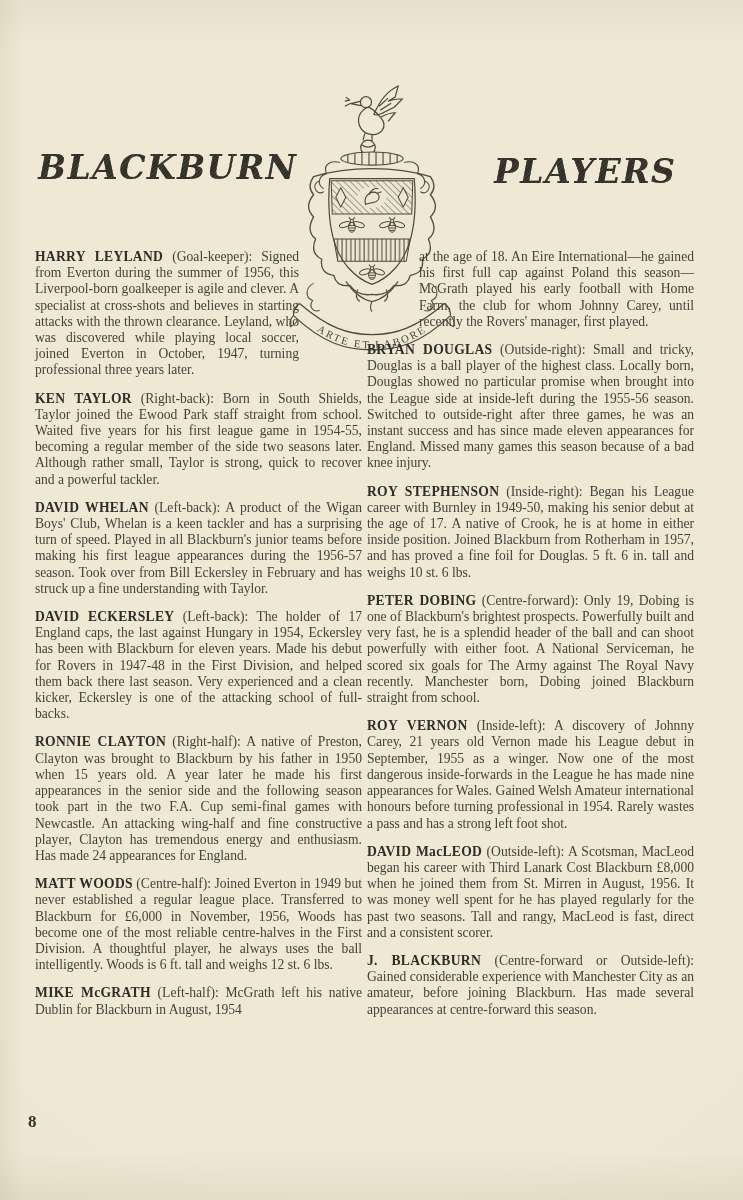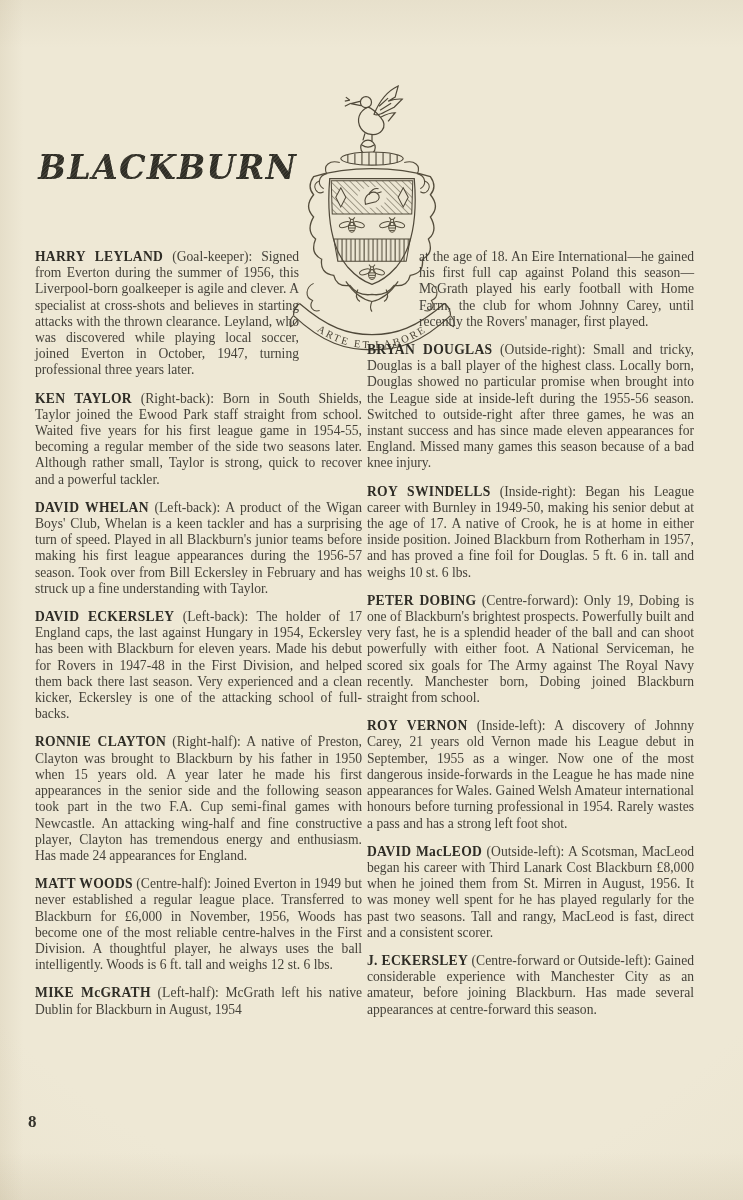--- a/index.html
+++ b/index.html
@@ -56,20 +56,21 @@
     position:absolute;left:28px;top:1112px;
     font-size:17px;font-weight:700;color:#35332c;
   }
 </style>
 </head>
 <body>
 
 <div class="page">
 
   <h1 class="display-title title-left">BLACKBURN</h1>
+  <h1 class="display-title title-right">PLAYERS</h1>
 
   <div class="crest">
     <svg viewBox="0 0 176 300" xmlns="http://www.w3.org/2000/svg">
       <defs>
         <pattern id="hatch" width="4.6" height="4.6" patternUnits="userSpaceOnUse" patternTransform="rotate(-45)">
           <line x1="0" y1="0" x2="0" y2="4.6" stroke="#57503f" stroke-width="1"></line>
         </pattern>
         <pattern id="vstr" width="4.4" height="6" patternUnits="userSpaceOnUse">
           <line x1="1" y1="0" x2="1" y2="6" stroke="#57503f" stroke-width="1.1"></line>
         </pattern>
@@ -159,23 +160,23 @@
         <p class="entry"><span class="pname">KEN TAYLOR</span> (Right-back): Born in South Shields, Taylor joined the Ewood Park staff straight from school. Waited five years for his first league game in 1954-55, becoming a regular member of the side two seasons later. Although rather small, Taylor is strong, quick to recover and a powerful tackler.</p>
         <p class="entry"><span class="pname">DAVID WHELAN</span> (Left-back): A product of the Wigan Boys' Club, Whelan is a keen tackler and has a surprising turn of speed. Played in all Blackburn's junior teams before making his first league appearances during the 1956-57 season. Took over from Bill Eckersley in February and has struck up a fine understanding with Taylor.</p>
         <p class="entry"><span class="pname">DAVID ECKERSLEY</span> (Left-back): The holder of 17 England caps, the last against Hungary in 1954, Eckersley has been with Blackburn for eleven years. Made his debut for Rovers in 1947-48 in the First Division, and helped them back there last season. Very experienced and a clean kicker, Eckersley is one of the attacking school of full-backs.</p>
         <p class="entry"><span class="pname">RONNIE CLAYTON</span> (Right-half): A native of Preston, Clayton was brought to Blackburn by his father in 1950 when 15 years old. A year later he made his first appearances in the senior side and the following season took part in the two F.A. Cup semi-final games with Newcastle. An attacking wing-half and fine constructive player, Clayton has tremendous energy and enthusiasm. Has made 24 appearances for England.</p>
         <p class="entry"><span class="pname">MATT WOODS</span> (Centre-half): Joined Everton in 1949 but never established a regular league place. Transferred to Blackburn for £6,000 in November, 1956, Woods has become one of the most reliable centre-halves in the First Division. A thoughtful player, he always uses the ball intelligently. Woods is 6 ft. tall and weighs 12 st. 6 lbs.</p>
         <p class="entry"><span class="pname">MIKE McGRATH</span> (Left-half): McGrath left his native Dublin for Blackburn in August, 1954</p>
       </div>
     <div class="col" id="col-right">
         <p class="entry continuation">at the age of 18. An Eire International—he gained his first full cap against Poland this season—McGrath played his early football with Home Farm, the club for whom Johnny Carey, until recently the Rovers' manager, first played.</p>
         <p class="entry"><span class="pname">BRYAN DOUGLAS</span> (Outside-right): Small and tricky, Douglas is a ball player of the highest class. Locally born, Douglas showed no particular promise when brought into the League side at inside-left during the 1955-56 season. Switched to outside-right after three games, he was an instant success and has since made eleven appearances for England. Missed many games this season because of a bad knee injury.</p>
-        <p class="entry"><span class="pname">ROY SWINDELLS</span> (Inside-right): Began his League career with Burnley in 1949-50, making his senior debut at the age of 17. A native of Crook, he is at home in either inside position. Joined Blackburn from Rotherham in 1957, and has proved a fine foil for Douglas. 5 ft. 6 in. tall and weighs 10 st. 6 lbs.</p>
+        <p class="entry"><span class="pname">ROY STEPHENSON</span> (Inside-right): Began his League career with Burnley in 1949-50, making his senior debut at the age of 17. A native of Crook, he is at home in either inside position. Joined Blackburn from Rotherham in 1957, and has proved a fine foil for Douglas. 5 ft. 6 in. tall and weighs 10 st. 6 lbs.</p>
         <p class="entry"><span class="pname">PETER DOBING</span> (Centre-forward): Only 19, Dobing is one of Blackburn's brightest prospects. Powerfully built and very fast, he is a splendid header of the ball and can shoot powerfully with either foot. A National Serviceman, he scored six goals for The Army against The Royal Navy recently. Manchester born, Dobing joined Blackburn straight from school.</p>
         <p class="entry"><span class="pname">ROY VERNON</span> (Inside-left): A discovery of Johnny Carey, 21 years old Vernon made his League debut in September, 1955 as a winger. Now one of the most dangerous inside-forwards in the League he has made nine appearances for Wales. Gained Welsh Amateur international honours before turning professional in 1954. Rarely wastes a pass and has a strong left foot shot.</p>
         <p class="entry"><span class="pname">DAVID MacLEOD</span> (Outside-left): A Scotsman, MacLeod began his career with Third Lanark Cost Blackburn £8,000 when he joined them from St. Mirren in August, 1956. It was money well spent for he has played regularly for the past two seasons. Tall and rangy, MacLeod is fast, direct and a consistent scorer.</p>
-        <p class="entry"><span class="pname">J. ECKERSLEY</span> (Centre-forward or Outside-left): Gained considerable experience with Manchester City as an amateur, before joining Blackburn. Has made several appearances at centre-forward this season.</p>
+        <p class="entry"><span class="pname">J. BLACKBURN</span> (Centre-forward or Outside-left): Gained considerable experience with Manchester City as an amateur, before joining Blackburn. Has made several appearances at centre-forward this season.</p>
       </div>
   </div>
 
   <div class="page-number">8</div>
 
 </div>
 
 </body></html>

